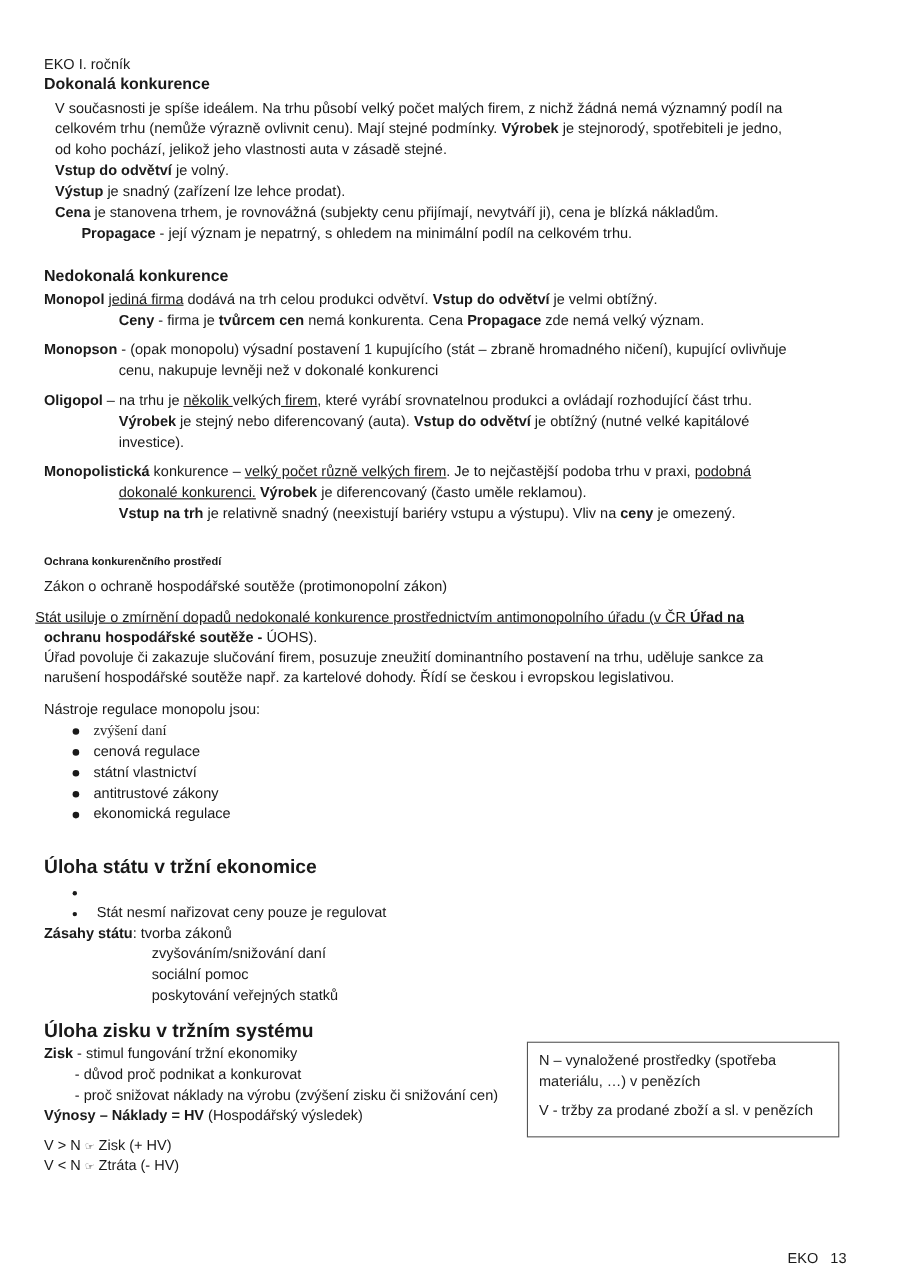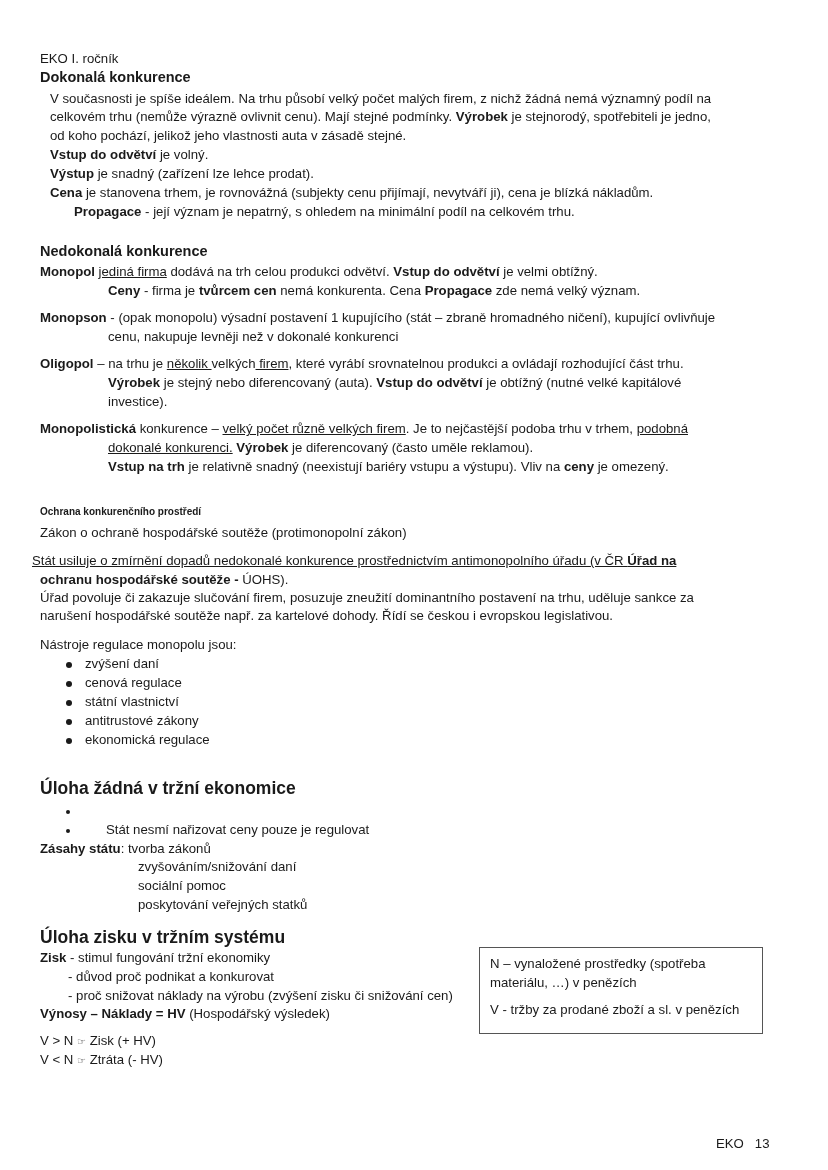--- a/index.html
+++ b/index.html
@@ -34,40 +34,40 @@
 <div class="abs" style="left:40px;top:262px;"><b>Monopol</b> <u>jediná firma</u><span> dodává na trh celou produkci odvětví. </span><b>Vstup do odvětví</b><span> je velmi obtížný.</span></div>
 <div class="abs" style="left:108px;top:281px;"><b>Ceny</b><span>  - firma je </span><b>tvůrcem cen</b><span> nemá konkurenta. Cena </span><b>Propagace</b><span> zde nemá velký význam.</span></div>
 
 <div class="abs" style="left:40px;top:308px;"><b>Monopson</b><span>   - (opak monopolu) výsadní postavení 1 kupujícího (stát – zbraně hromadného ničení), kupující ovlivňuje</span></div>
 <div class="abs" style="left:108px;top:327px;">cenu, nakupuje levněji než v dokonalé konkurenci</div>
 
 <div class="abs" style="left:40px;top:354px;"><b>Oligopol</b><span> – na trhu je </span><u>několik </u><span>velkých</span><u> firem</u><span>, které vyrábí srovnatelnou produkci a ovládají rozhodující část trhu.</span></div>
 <div class="abs" style="left:108px;top:373px;"><b>Výrobek</b><span> je stejný nebo diferencovaný (auta). </span><b>Vstup do odvětví</b><span> je obtížný (nutné velké kapitálové</span></div>
 <div class="abs" style="left:108px;top:392px;">investice).</div>
 
-<div class="abs" style="left:40px;top:419px;"><b>Monopolistická</b><span> konkurence – </span><u>velký počet různě velkých firem</u><span>. Je to nejčastější podoba trhu v trhem, </span><u>podobná </u></div>
+<div class="abs" style="left:40px;top:419px;"><b>Monopolistická</b><span> konkurence – </span><u>velký počet různě velkých firem</u><span>. Je to nejčastější podoba trhu v praxi, </span><u>podobná </u></div>
 <div class="abs" style="left:108px;top:438px;"><u>dokonalé konkurenci.</u> <b>Výrobek</b><span> je diferencovaný (často uměle reklamou).</span></div>
 <div class="abs" style="left:108px;top:457px;"><b>Vstup na trh</b><span> je relativně snadný (neexistují bariéry vstupu a výstupu). Vliv na </span><b>ceny</b><span> je omezený.</span></div>
 
 <div class="abs h2b" style="left:40px;top:502px;">Ochrana konkurenčního prostředí</div>
 <div class="abs" style="left:40px;top:523px;">Zákon o ochraně hospodářské soutěže (protimonopolní zákon)</div>
 <div class="abs" style="left:32px;top:551px;text-decoration:underline;"><span>Stát usiluje o zmírnění dopadů nedokonalé konkurence prostřednictvím antimonopolního úřadu (v ČR </span><b>Úřad na</b></div>
 <div class="abs" style="left:40px;top:570px;"><b>ochranu hospodářské soutěže - </b><span>ÚOHS</span><span>).</span></div>
 <div class="abs" style="left:40px;top:588px;">Úřad povoluje či zakazuje slučování firem, posuzuje zneužití dominantního postavení na trhu, uděluje sankce za</div>
 <div class="abs" style="left:40px;top:606px;">narušení hospodářské soutěže např. za kartelové dohody. Řídí se českou i evropskou legislativou.</div>
 <div class="abs" style="left:40px;top:635px;">Nástroje regulace monopolu jsou:</div>
-<div class="abs" style="left:66px;top:654px;"><span class="bullet"></span><span style="margin-left:13px">zvýšení daní</span></div>
+<div class="abs" style="left:66px;top:654px;font-family:Liberation Serif, serif;"><span class="bullet"></span><span style="margin-left:13px">zvýšení daní</span></div>
 <div class="abs" style="left:66px;top:673px;"><span class="bullet"></span><span style="margin-left:13px">cenová regulace</span></div>
 <div class="abs" style="left:66px;top:692px;"><span class="bullet"></span><span style="margin-left:13px">státní vlastnictví</span></div>
 <div class="abs" style="left:66px;top:711px;"><span class="bullet"></span><span style="margin-left:13px">antitrustové zákony</span></div>
 <div class="abs" style="left:66px;top:730px;"><span class="bullet"></span><span style="margin-left:13px">ekonomická regulace</span></div>
 
-<div class="abs h1" style="left:40px;top:779px;">Úloha žádná v tržní ekonomice</div>
+<div class="abs h1" style="left:40px;top:779px;">Úloha státu v tržní ekonomice</div>
 <div class="abs" style="left:66px;top:801px;"><span class="sbullet"></span></div>
-<div class="abs" style="left:66px;top:820px;"><span class="sbullet"></span><span style="margin-left:36px">Stát nesmí nařizovat ceny pouze je regulovat</span></div>
+<div class="abs" style="left:66px;top:820px;"><span class="sbullet"></span><span style="margin-left:18px">Stát nesmí nařizovat ceny pouze je regulovat</span></div>
 <div class="abs" style="left:40px;top:839px;"><b>Zásahy státu</b><span>: tvorba zákonů</span></div>
 <div class="abs" style="left:138px;top:857px;">zvyšováním/snižování daní</div>
 <div class="abs" style="left:138px;top:876px;">sociální pomoc</div>
 <div class="abs" style="left:138px;top:895px;">poskytování veřejných statků</div>
 
 <div class="abs h1" style="left:40px;top:928px;">Úloha zisku v tržním systému</div>
 <div class="abs" style="left:40px;top:948px;"><b>Zisk</b><span> - stimul fungování tržní ekonomiky</span></div>
 <div class="abs" style="left:68px;top:967px;">- důvod proč podnikat a konkurovat</div>
 <div class="abs" style="left:68px;top:986px;">- proč snižovat náklady na výrobu  (zvýšení zisku či snižování cen)</div>
 <div class="abs" style="left:40px;top:1004px;"><b>Výnosy – Náklady = HV</b><span> (Hospodářský výsledek)</span></div>

